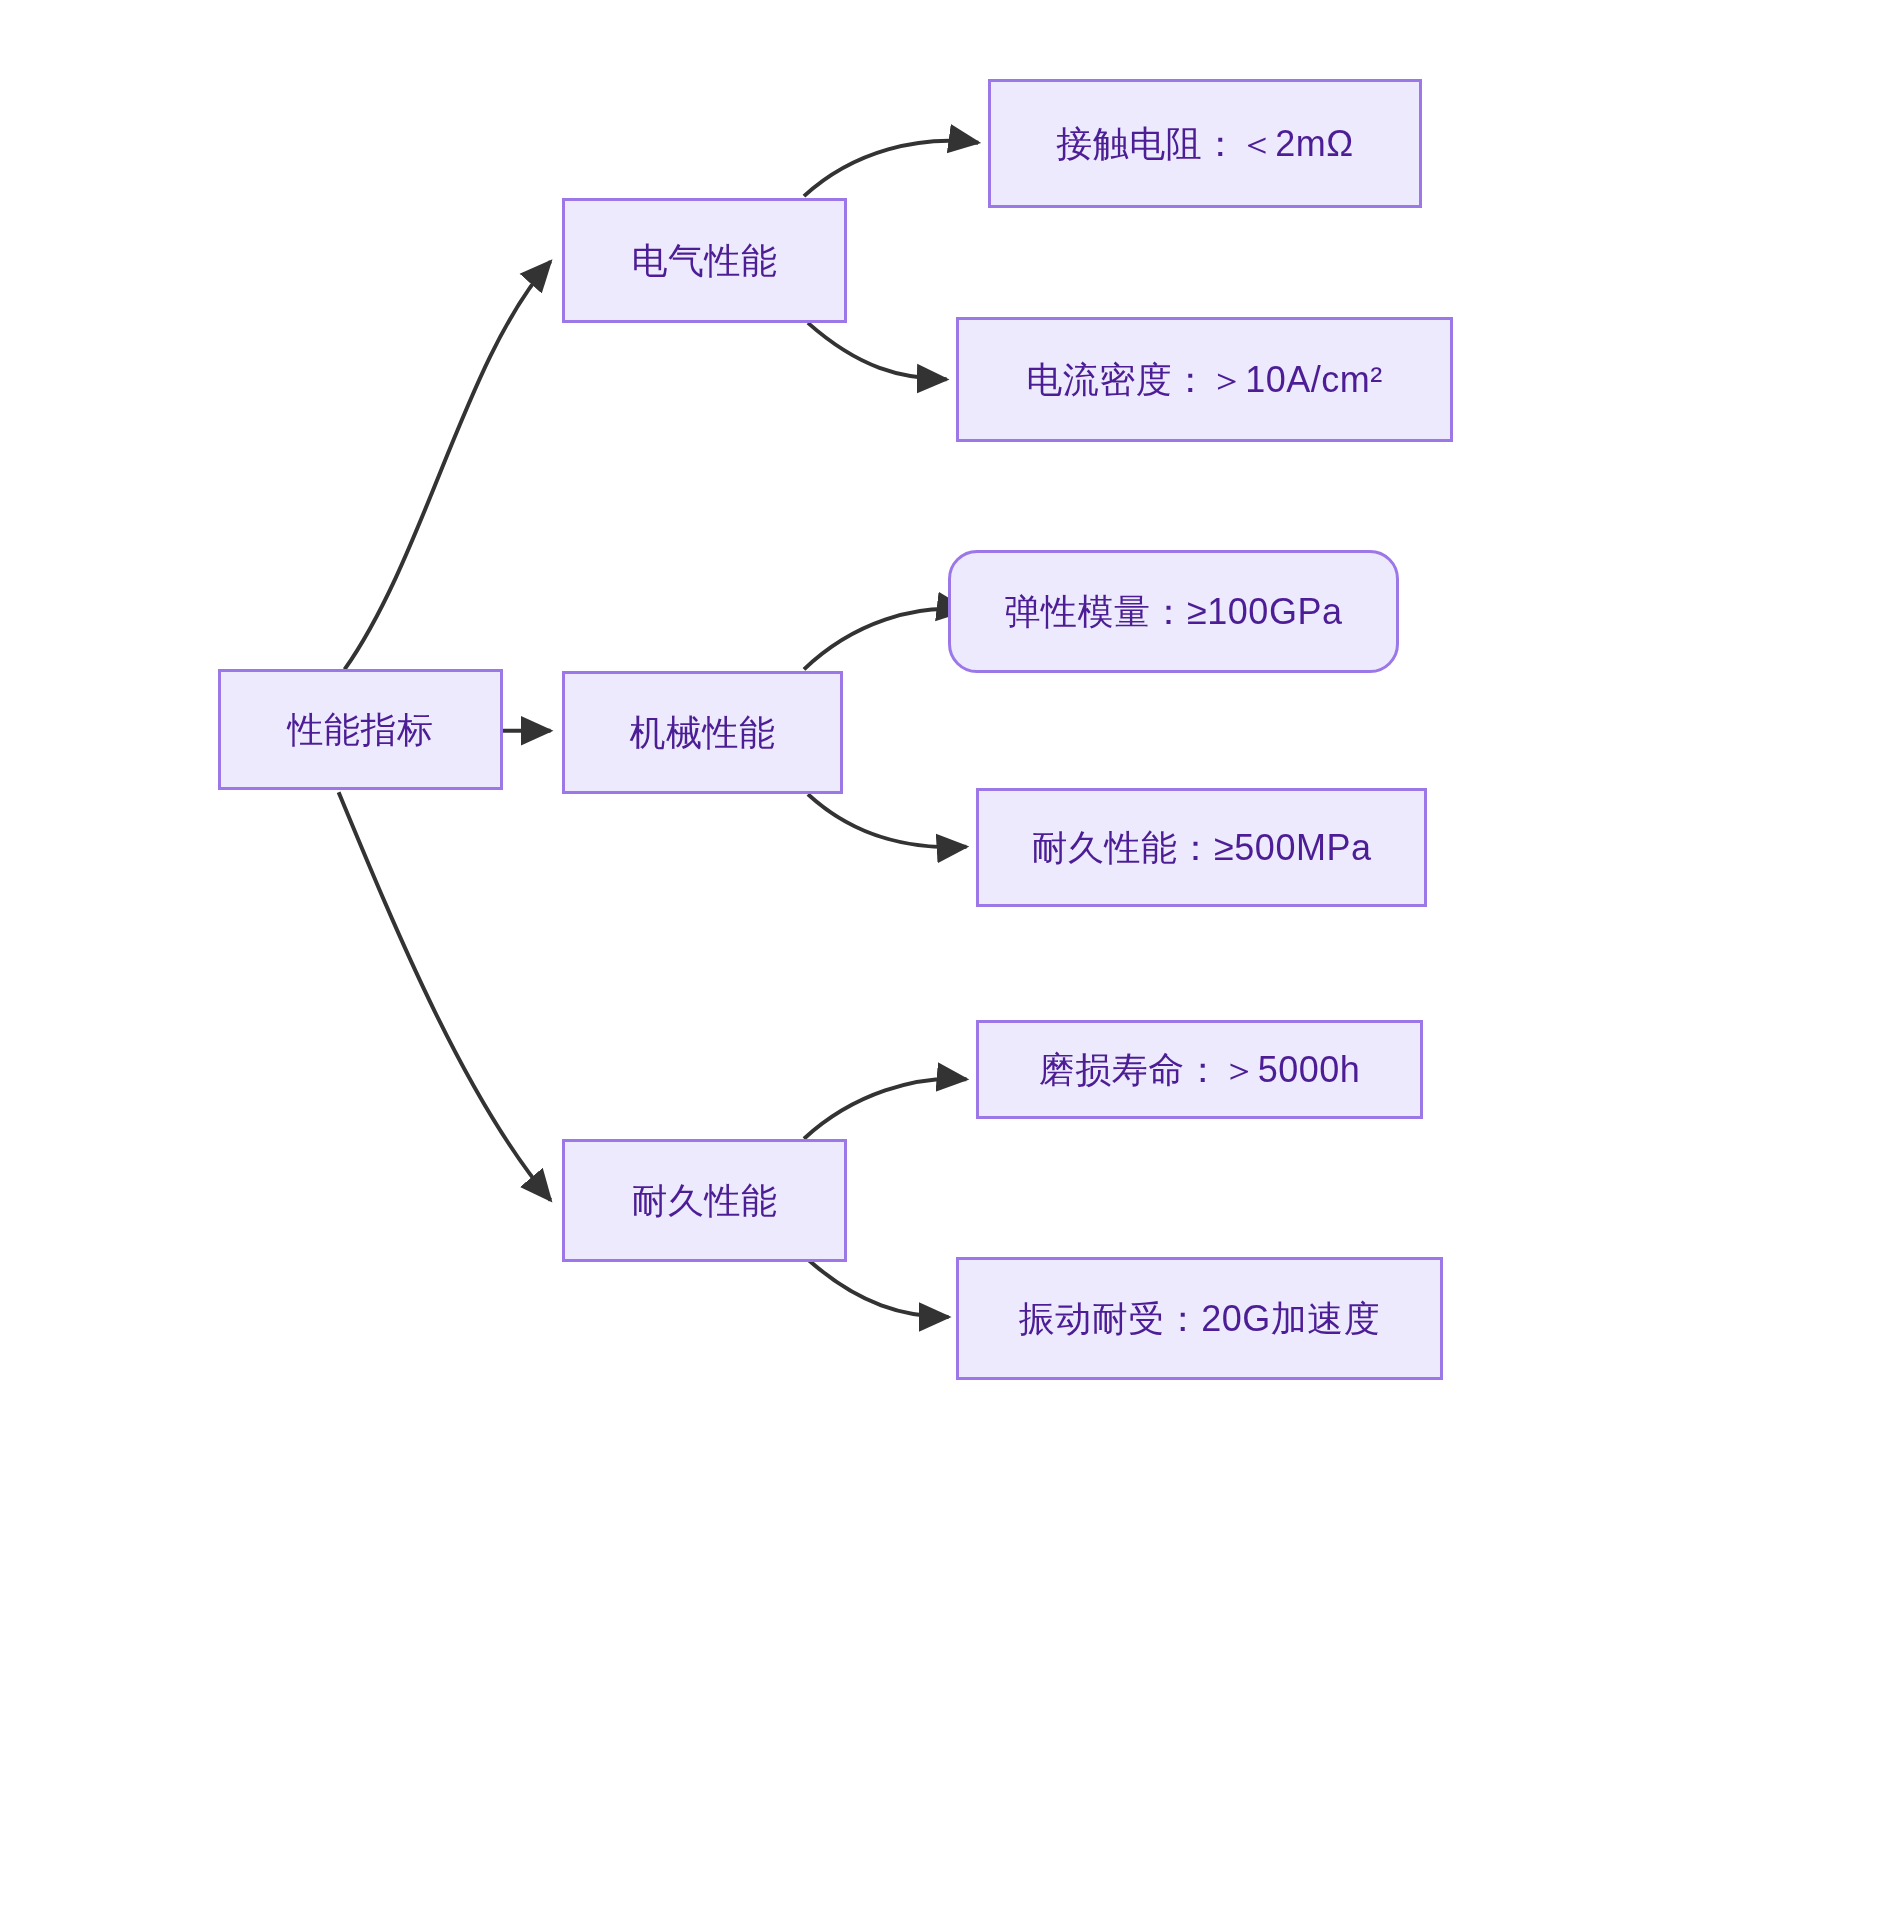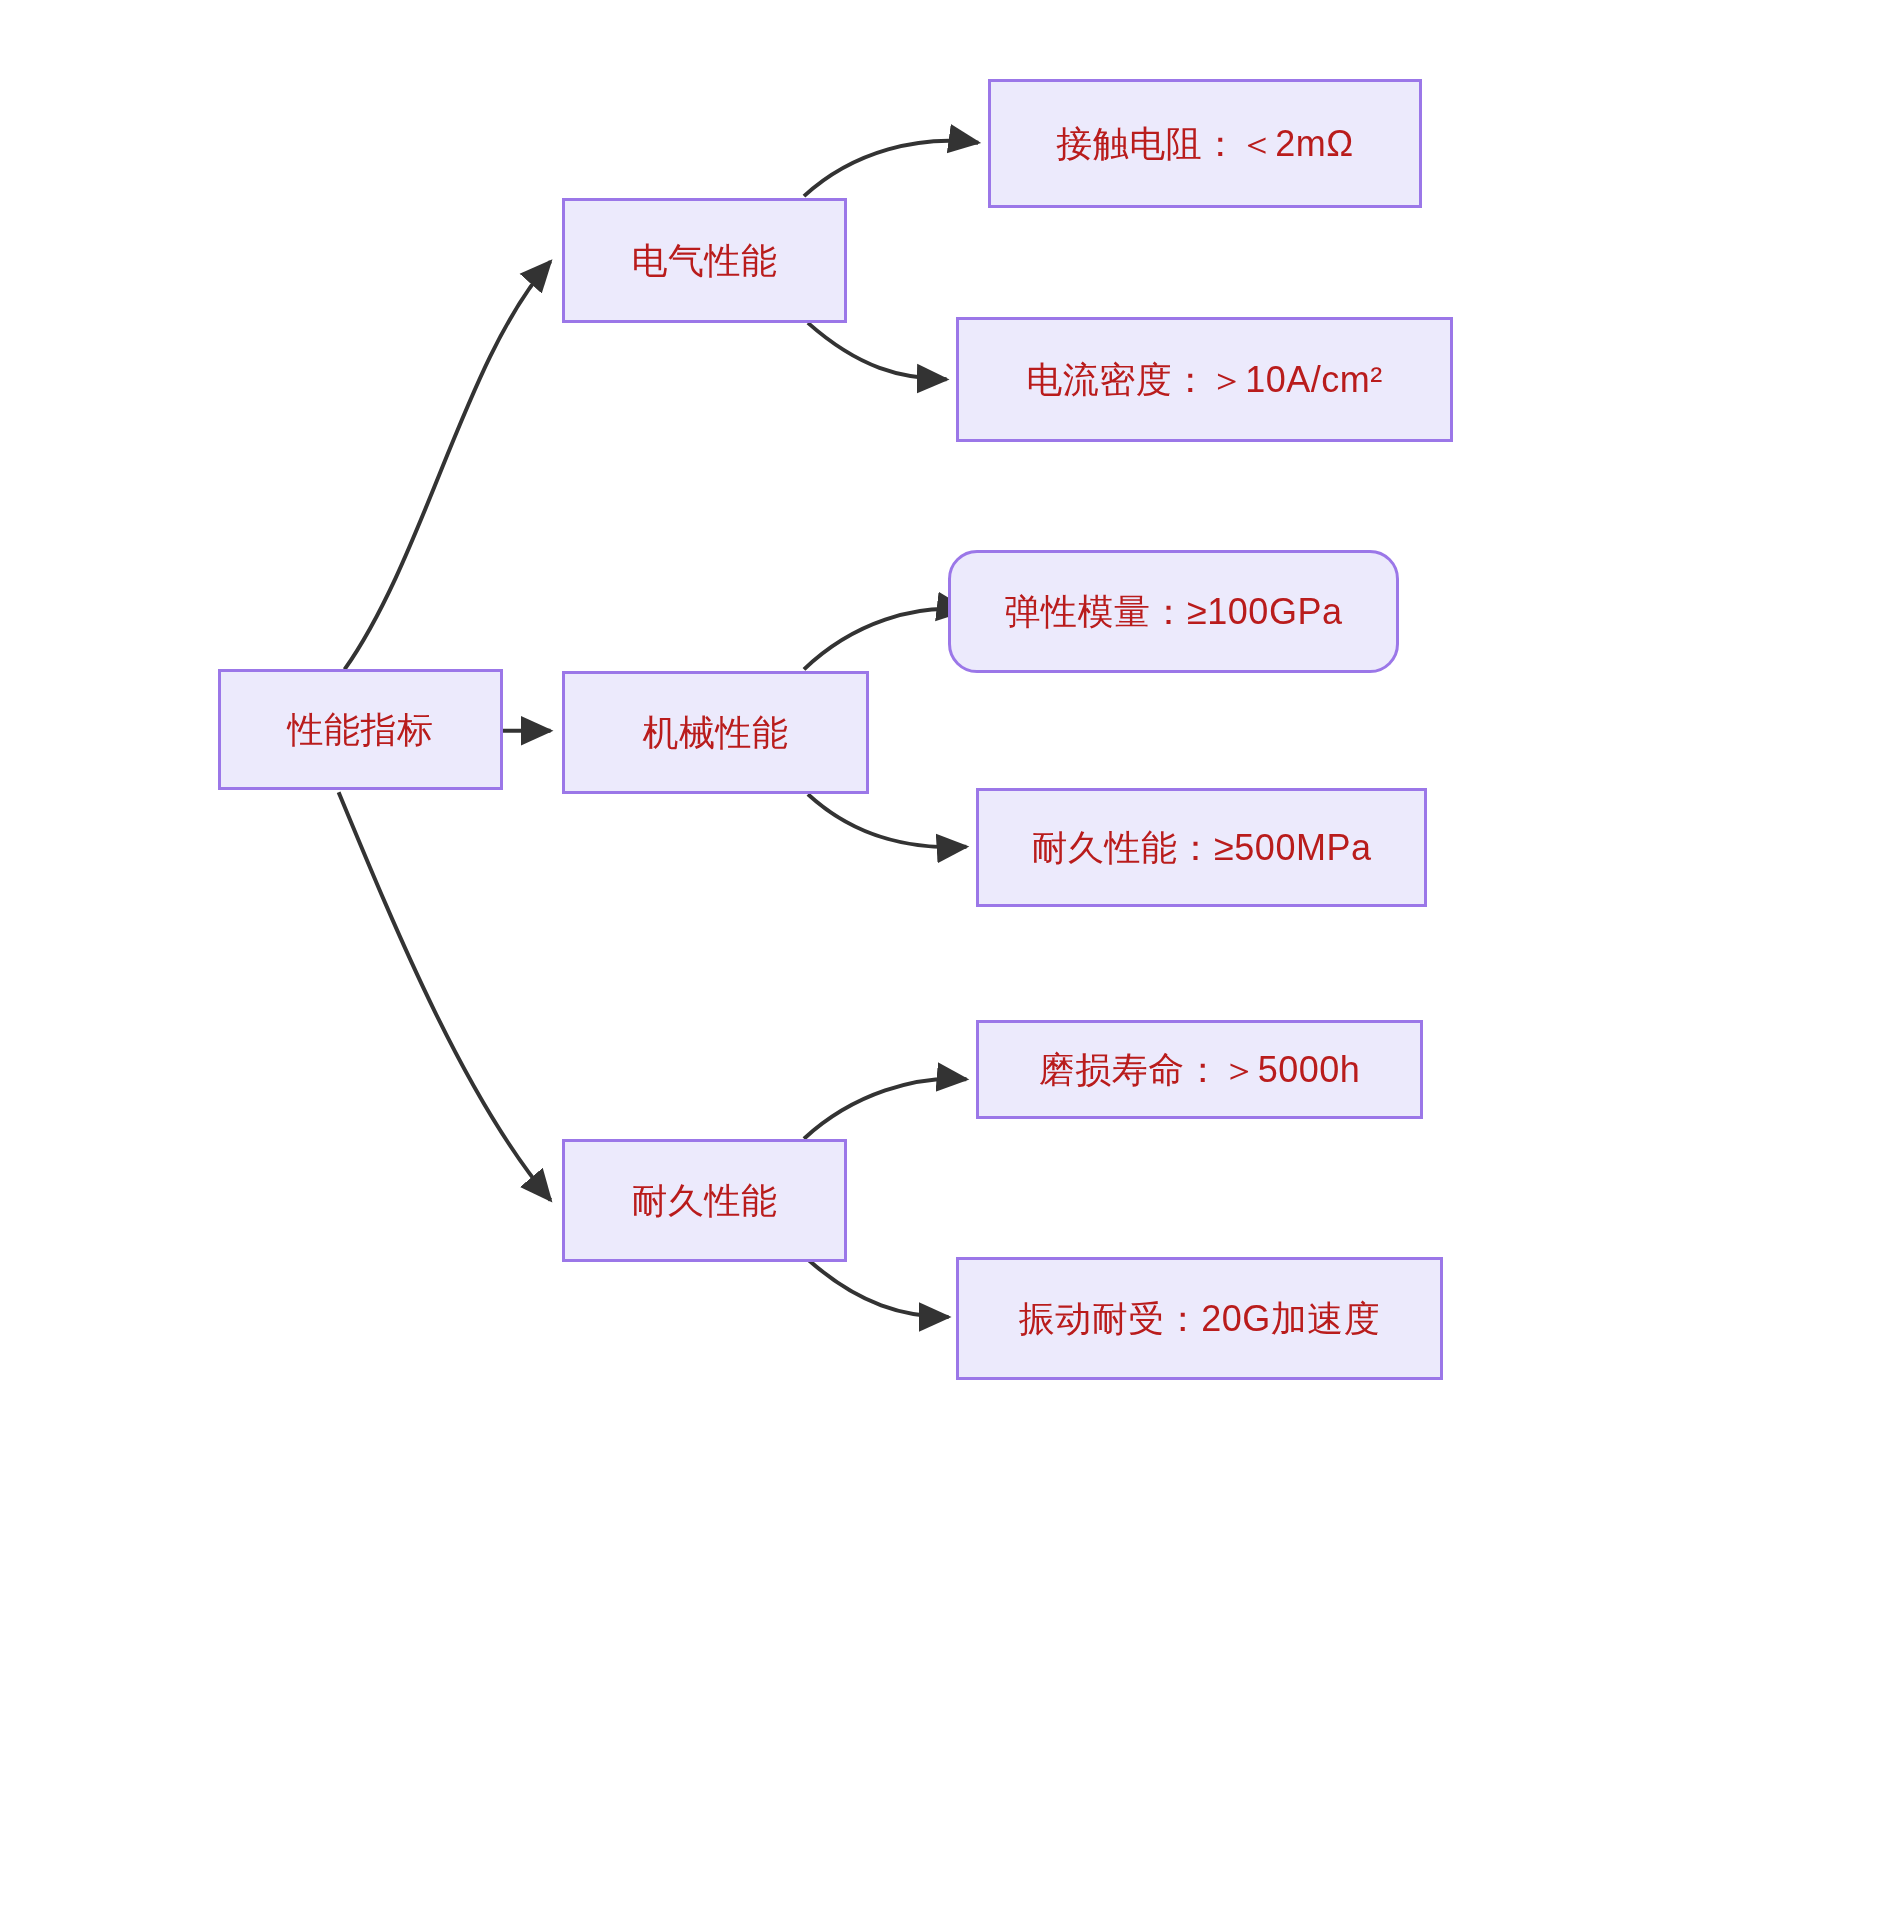--- a/index.html
+++ b/index.html
@@ -25,21 +25,21 @@
     height: 1925px;
   }
   .node {
     position: absolute;
     box-sizing: border-box;
     background: #ECEAFC;
     border: 3px solid #9B77E8;
     display: flex;
     align-items: center;
     justify-content: center;
-    color: #b91c1c;
+    color: #4c1d95;
     font-size: 36px;
     line-height: 1.2;
     letter-spacing: 0.5px;
     white-space: nowrap;
   }
   .node-label {
     display: block;
   }
 </style>
 </head>
@@ -82,21 +82,21 @@
   </div>
 
   <div class="node" style="left:988px; top:79px; width:434px; height:129px;">
     <span class="node-label">接触电阻：＜2mΩ</span>
   </div>
 
   <div class="node" style="left:956px; top:317px; width:497px; height:125px;">
     <span class="node-label">电流密度：＞10A/cm²</span>
   </div>
 
-  <div class="node" style="left:562px; top:671px; width:307px; height:123px;">
+  <div class="node" style="left:562px; top:671px; width:281px; height:123px;">
     <span class="node-label">机械性能</span>
   </div>
 
   <div class="node" style="left:948px; top:550px; width:451px; height:123px;border-radius:29px;">
     <span class="node-label">弹性模量：≥100GPa</span>
   </div>
 
   <div class="node" style="left:976px; top:788px; width:451px; height:119px;">
     <span class="node-label">耐久性能：≥500MPa</span>
   </div>

